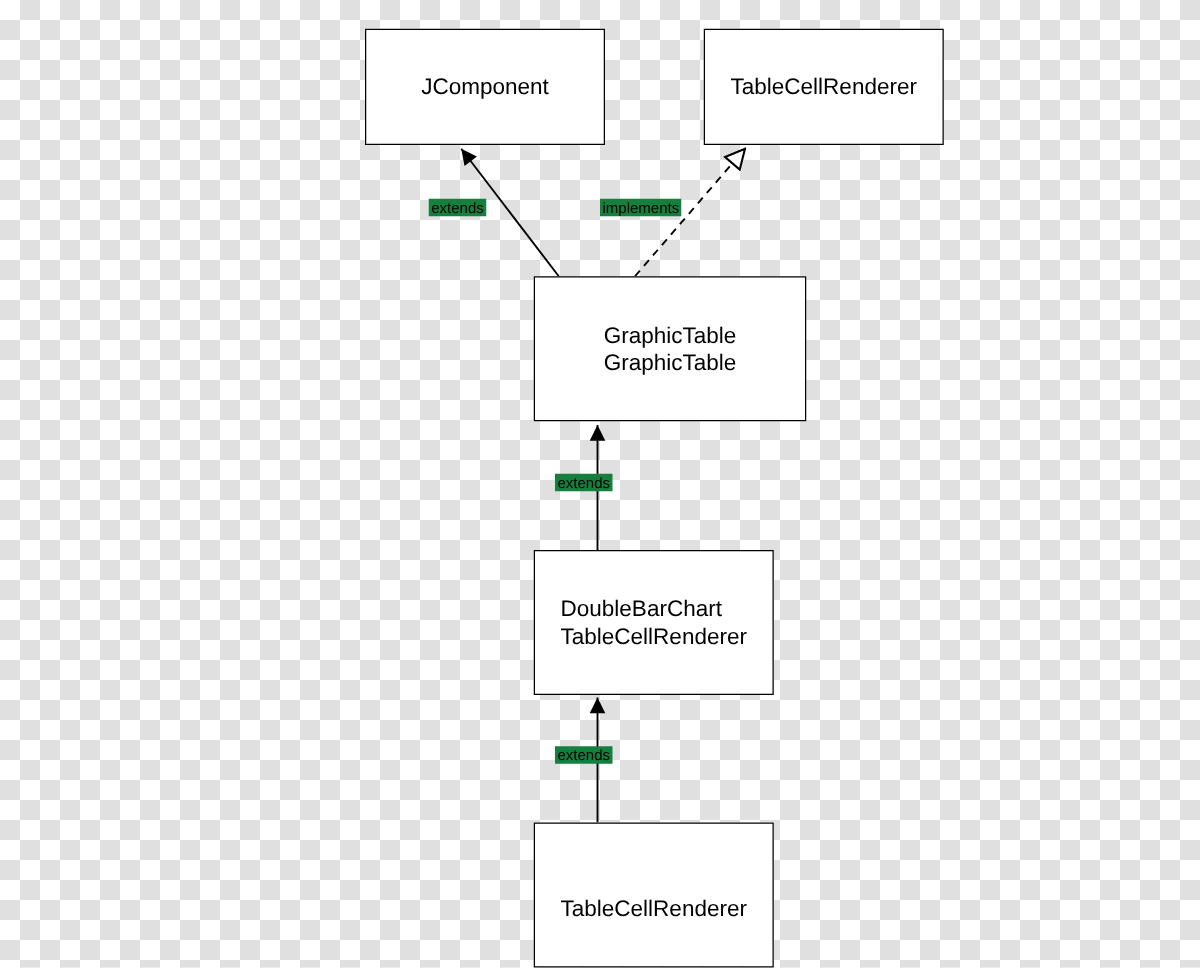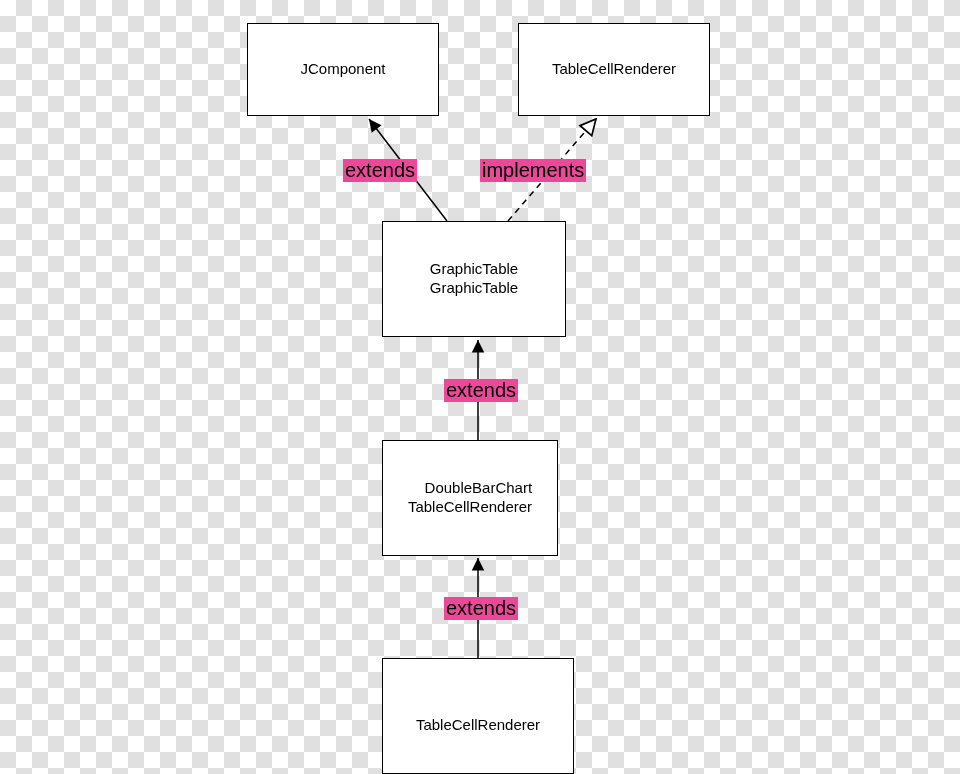--- a/index.html
+++ b/index.html
@@ -17,31 +17,32 @@
     background-color: #ffffff;
     font-family: "Helvetica Neue", Helvetica, Arial, sans-serif;
   }
   .node {
     position: absolute;
     background: #ffffff;
     border: 1.5px solid #000000;
     display: flex;
     align-items: center;
     justify-content: center;
-    text-align: right;
-    font-size: 15px;
+    text-align: left;
+    font-size: 18px;
     color: #000000;
     line-height: 1.25;
     box-sizing: border-box;
     padding: 4px;
+    margin-left: 45px;
   }
   .edge-label {
     position: absolute;
-    background: #ec4899;
-    font-size: 20px;
+    background: #15803d;
+    font-size: 12px;
     color: #000000;
     padding: 0 2px;
     white-space: nowrap;
   }
   svg.overlay {
     position: absolute;
     left: 0; top: 0;
     width: 960px;
     height: 774px;
     pointer-events: none;
@@ -70,28 +71,28 @@
 </svg>
 
 <div class="node" style="left:247px; top:23px; width:192px; height:93px;">
   <span>JComponent</span>
 </div>
 
 <div class="node" style="left:518px; top:23px; width:192px; height:93px;">
   <span>TableCellRenderer</span>
 </div>
 
-<div class="node" style="left:382px; top:221px; width:184px; height:116px;">
+<div class="node" style="left:382px; top:221px; width:218px; height:116px;">
   <div>
     <span>GraphicTable</span><br>
     <span>GraphicTable</span>
   </div>
 </div>
 
-<div class="node" style="left:382px; top:440px; width:176px; height:116px;">
+<div class="node" style="left:382px; top:440px; width:192px; height:116px;">
   <div>
     <span>DoubleBarChart</span><br>
     <span>TableCellRenderer</span>
   </div>
 </div>
 
 <div class="node" style="left:382px; top:658px; width:192px; height:116px;">
   <div>
     <br>
     <span>TableCellRenderer</span>

